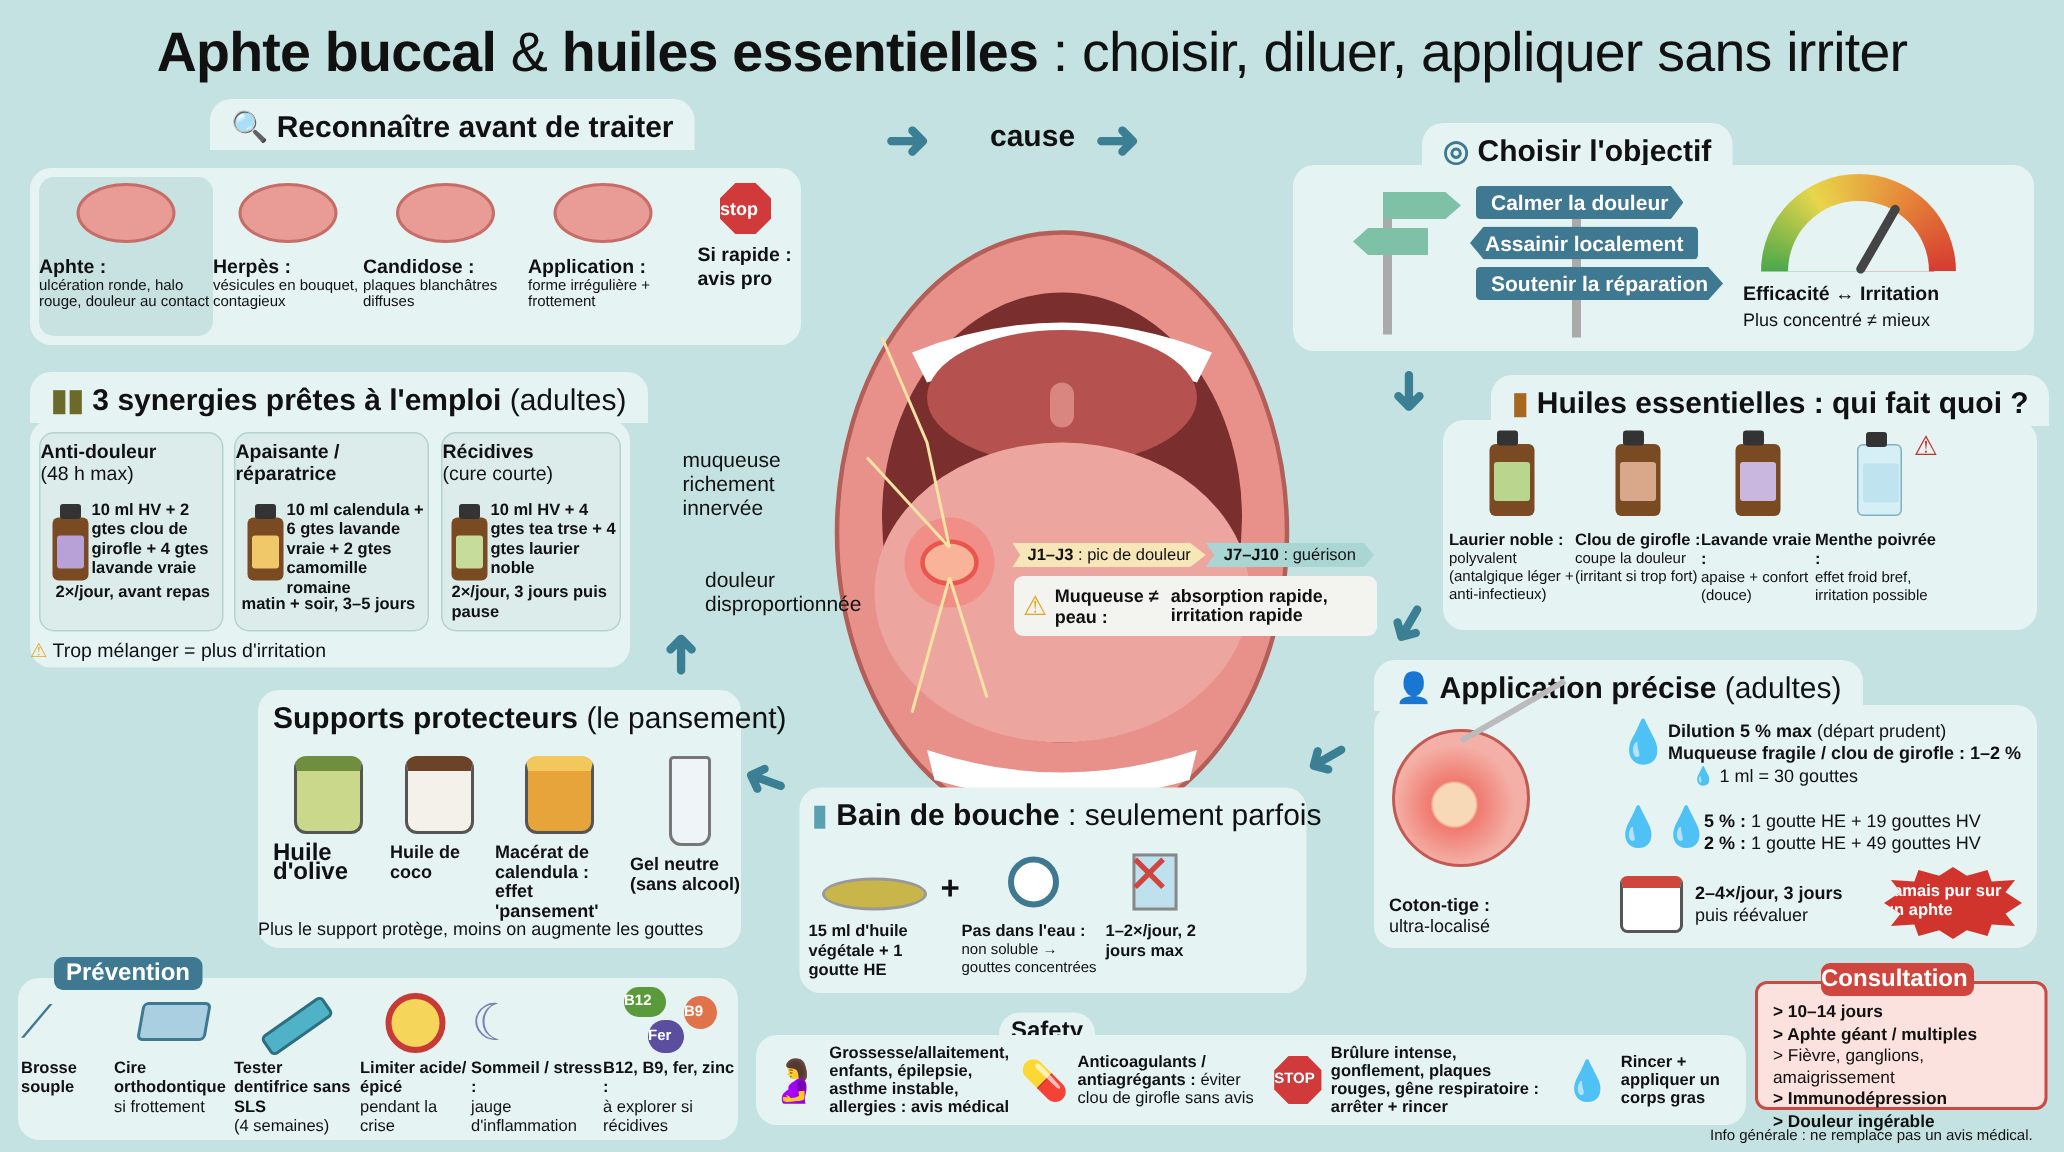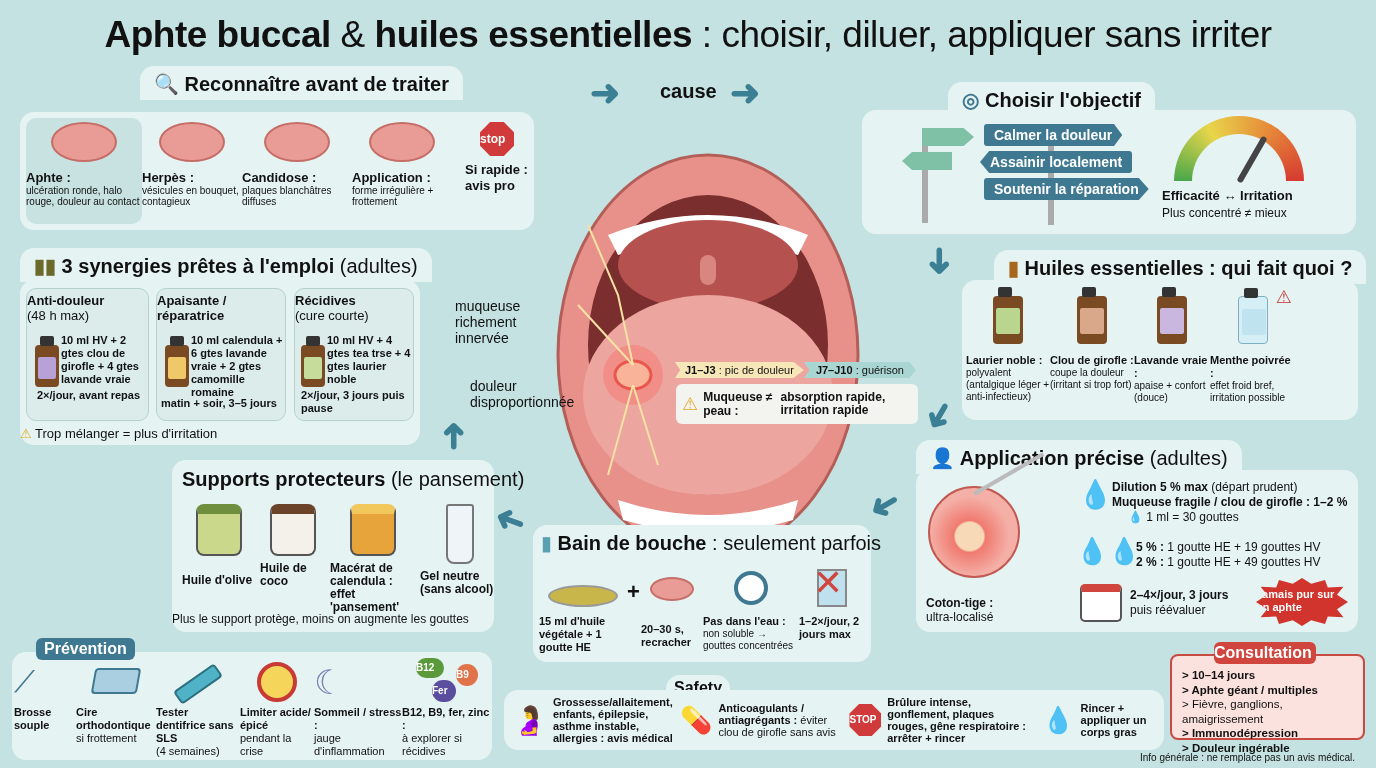--- a/index.html
+++ b/index.html
@@ -124,21 +124,21 @@
     <div class="abs c b" style="left:6px;top:100px;width:108px;font-size:11px;line-height:13px">2×/jour, 3 jours puis pause</div>
   </div>
   <div class="abs c md" style="left:0;top:146px;width:400px"><span style="color:#e3a71f">⚠</span> <span>Trop mélanger = plus d'irritation</span></div>
 </div>
 
 <div class="panel" style="left:172px;top:460px;width:322px;height:172px">
   <div class="abs b" style="left:10px;top:8px;font-size:20px;white-space:nowrap"><span>Supports protecteurs</span> <span style="font-weight:normal">(le pansement)</span></div>
   <div class="abs" style="left:10px;top:44px;display:flex;gap:4px">
     <div class="c" style="width:74px">
       <div style="width:46px;height:52px;margin:0 auto;background:#c9d88a;border:2px solid #555;border-radius:8px;border-top:10px solid #6f8f3f"></div>
-      <div class="lbl" style="font-size:12px;line-height:13px;margin-top:18px">Huile d'olive</div>
+      <div class="lbl" style="font-size:16px;line-height:13px;margin-top:6px">Huile d'olive</div>
     </div>
     <div class="c" style="width:66px">
       <div style="width:46px;height:52px;margin:0 auto;background:#f4f1ea;border:2px solid #555;border-radius:8px;border-top:10px solid #6b4329"></div>
       <div class="lbl" style="font-size:12px;line-height:13px;margin-top:6px">Huile de coco</div>
     </div>
     <div class="c" style="width:86px">
       <div style="width:46px;height:52px;margin:0 auto;background:#e7a43a;border:2px solid #555;border-radius:8px;border-top:10px solid #f2c75c"></div>
       <div class="lbl" style="font-size:12px;line-height:13px;margin-top:6px">Macérat de calendula : effet 'pansement'</div>
     </div>
     <div class="c" style="width:80px">
@@ -190,24 +190,20 @@
 <div class="abs b" style="left:36px;top:638px;background:#3e7891;color:#fff;font-size:16px;padding:2px 8px;border-radius:6px">Prévention</div>
 
 <div class="panel" style="left:533px;top:525px;width:338px;height:137px">
   <div class="abs" style="left:8px;top:6px;font-size:20px;white-space:nowrap"><span style="color:#5aa0b3">▮</span> <span class="b">Bain de bouche</span> <span>: seulement parfois</span></div>
   <div class="abs" style="left:6px;top:40px;display:flex;align-items:flex-start">
     <div class="c" style="width:88px">
       <div style="width:70px;height:22px;margin:20px auto 8px;background:#c9b64a;border-radius:50%;border:2px solid #999"></div>
       <div class="lbl" style="font-size:11px;line-height:13px">15 ml d'huile végétale + 1 goutte HE</div>
     </div>
     <div class="b" style="width:14px;font-size:22px;margin-top:14px">+</div>
-    <div class="c" style="width:62px">
-      <div style="width:44px;height:24px;margin:12px auto 22px;background:#e99c95;border:2px solid #c56d66;border-radius:50%"></div>
-      <div class="lbl" style="font-size:11px;line-height:13px">20–30 s, recracher</div>
-    </div>
     <div class="c" style="width:96px">
       <div style="width:34px;height:34px;margin:6px auto 10px;border:4px solid #3e7891;border-radius:50%;background:#fff"></div>
       <div class="lbl" style="font-size:11px;line-height:13px">Pas dans l'eau :</div>
       <div class="sm" style="font-size:10px;line-height:12px">non soluble → gouttes concentrées</div>
     </div>
     <div class="c" style="width:66px">
       <div style="width:30px;height:38px;margin:4px auto 8px;background:#bfe1ee;border:2px solid #888;position:relative">
           <span class="abs" style="left:-6px;top:-8px;font-size:36px;line-height:40px;color:#d0463e">✕</span>
         </div>
       <div class="lbl" style="font-size:11px;line-height:13px">1–2×/jour, 2 jours max</div>

